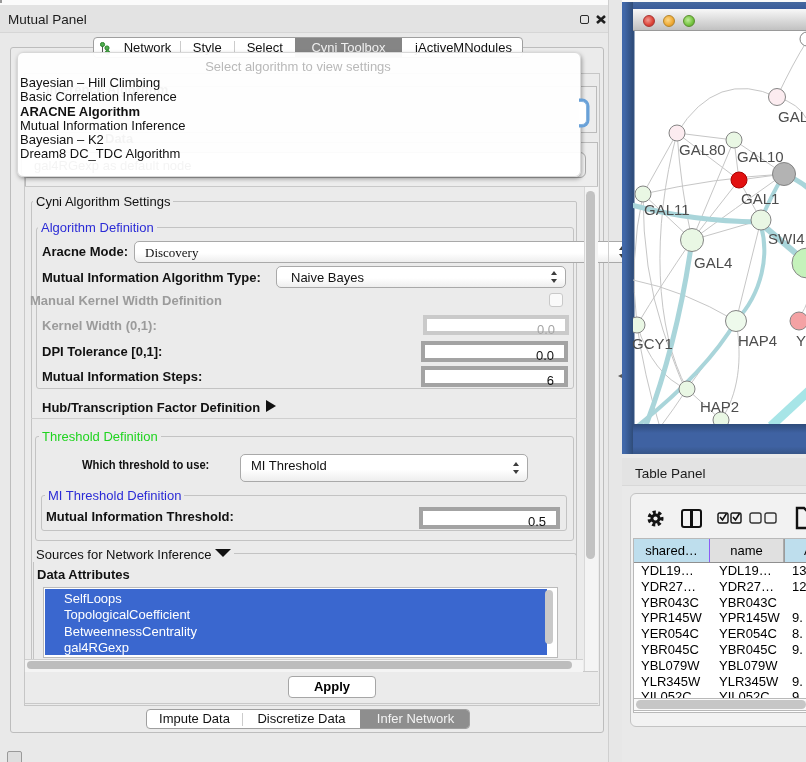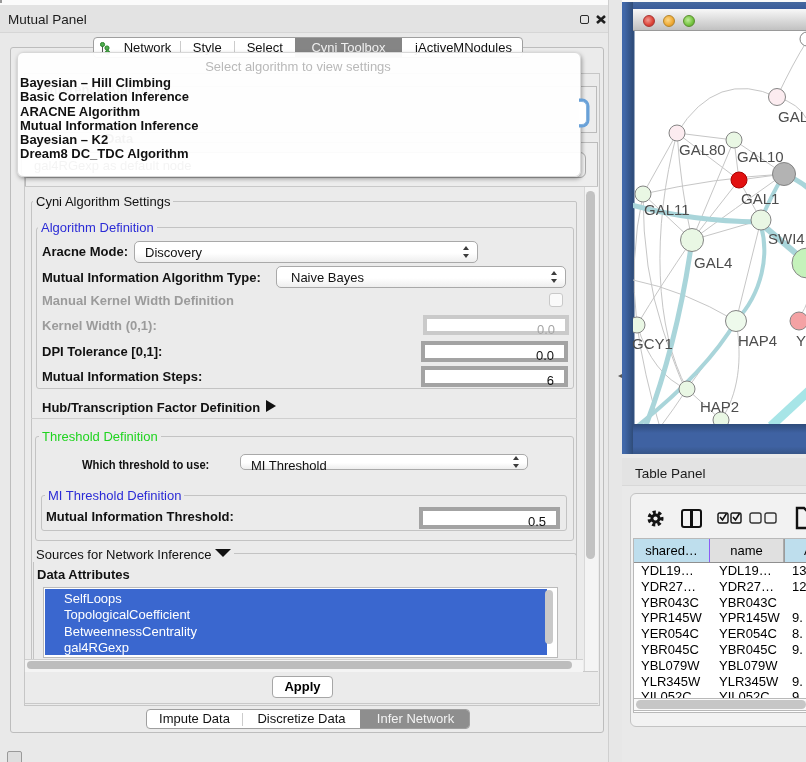--- a/index.html
+++ b/index.html
@@ -61,32 +61,32 @@
 
 <div class="abs" style="left:24px;top:186px;width:574px;height:486px;border:1px solid #c9c9c9;background:#ebebeb;box-sizing:border-box;"></div>
 
 <div class="groupbox" style="left:31px;top:201px;width:546px;height:471px;border-radius:2px;"></div>
 <div class="abs" style="left:33px;top:194px;background:#ebebeb;padding:0 3px;font-size:13px;color:#111;">Cyni Algorithm Settings</div>
 
 <div class="groupbox" style="left:36px;top:227px;width:538px;height:162px;"></div>
 <div class="abs" style="left:38px;top:220px;background:#ebebeb;padding:0 3px;font-size:13px;color:#2b2bd6;">Algorithm Definition</div>
 
 <div class="lbl abs" style="left:42px;top:244px;">Aracne Mode:</div>
-<div class="combo" style="left:134px;top:241px;width:344px;height:22px;">
+<div class="combo" style="left:134px;top:241px;width:500px;height:22px;font-family:Liberation Serif, serif;">
       <span class="ct">Discovery</span>
       <span class="updn"></span>
     </div>
 
 <div class="lbl abs" style="left:42px;top:270px;">Mutual Information Algorithm Type:</div>
 <div class="combo" style="left:276px;top:266px;width:290px;height:22px;">
       <span class="ct" style="left:14px;">Naive Bayes</span>
       <span class="updn"></span>
     </div>
 
-<div class="lblgray abs" style="left:42px;top:293px;">Manual Kernel Width Definition</div>
+<div class="lblgray abs" style="left:30px;top:293px;">Manual Kernel Width Definition</div>
 <div class="abs" style="left:549px;top:293px;width:14px;height:14px;background:#fafafa;border:1px solid #c9c9c9;border-radius:3px;box-sizing:border-box;"></div>
 
 <div class="lblgray abs" style="left:42px;top:318px;">Kernel Width (0,1):</div>
 <div class="tfield" style="left:423px;top:315px;width:146px;height:20px;border-color:#cacaca;">
       <span style="color:#a5a5a5;">0.0</span>
     </div>
 
 <div class="lbl abs" style="left:42px;top:344px;">DPI Tolerance [0,1]:</div>
 <div class="tfield" style="left:421px;top:341px;width:147px;height:21px;">
       <span>0.0</span>
@@ -99,21 +99,21 @@
 
 <div class="lbl abs" style="left:42px;top:400px;">Hub/Transcription Factor Definition</div>
 <div class="abs" style="left:266px;top:400px;width:0;height:0;border-top:6.5px solid transparent;border-bottom:6.5px solid transparent;border-left:10px solid #111;"></div>
 
 <div class="abs" style="left:31px;top:418px;width:546px;height:1px;background:#cfcfcf;"></div>
 
 <div class="groupbox" style="left:35px;top:436px;width:539px;height:105px;"></div>
 <div class="abs" style="left:39px;top:429px;background:#ebebeb;padding:0 3px;font-size:13px;color:#1fd41f;">Threshold Definition</div>
 
 <div class="lbl abs" style="left:82px;top:457px;transform:scaleX(0.86);transform-origin:left center;">Which threshold to use:</div>
-<div class="combo" style="left:240px;top:454px;width:288px;height:16px;">
+<div class="combo" style="left:240px;top:454px;width:288px;height:28px;">
       <span class="ct">MI Threshold</span>
       <span class="updn"></span>
     </div>
 
 <div class="groupbox" style="left:41px;top:495px;width:526px;height:36px;"></div>
 <div class="abs" style="left:45px;top:488px;background:#ebebeb;padding:0 3px;font-size:13px;color:#2b2bd6;">MI Threshold Definition</div>
 <div class="lbl abs" style="left:46px;top:509px;">Mutual Information Threshold:</div>
 <div class="tfield" style="left:419px;top:507px;width:141px;height:22px;">
       <span>0.5</span>
     </div>
@@ -127,35 +127,35 @@
   <div style="position:absolute;left:20px;top:3px;color:#fff;font-size:13px;line-height:16.3px;">SelfLoops<br>TopologicalCoefficient<br>BetweennessCentrality<br>gal4RGexp</div>
   <div style="position:absolute;right:4px;top:2px;width:8px;height:54px;background:#c9c9c9;border-radius:4px;"></div>
 </div>
 
 <div class="abs" style="left:25px;top:659px;width:558px;height:12px;background:#f4f4f4;border-top:1px solid #d0d0d0;"></div>
 <div class="abs" style="left:27px;top:661px;width:545px;height:8px;background:#bdbdbd;border-radius:4px;"></div>
 
 <div class="abs" style="left:584px;top:187px;width:13px;height:484px;background:#f4f4f4;border-left:1px solid #d8d8d8;"></div>
 <div class="abs" style="left:586px;top:191px;width:9px;height:368px;background:#c2c2c2;border-radius:5px;"></div>
 
-<div class="abs" style="left:272px;top:676px;width:61px;height:22px;background:#fff;border:1px solid #a6a6a6;border-radius:4px;box-sizing:border-box;text-align:center;font-size:13px;font-weight:bold;line-height:20px;">Apply</div>
+<div class="abs" style="left:288px;top:676px;width:88px;height:22px;background:#fff;border:1px solid #a6a6a6;border-radius:4px;box-sizing:border-box;text-align:center;font-size:13px;font-weight:bold;line-height:20px;">Apply</div>
 
 <div class="abs" style="left:24px;top:703px;width:574px;height:1px;background:#c9c9c9;"></div>
 <div class="abs" id="bottabs" style="left:146px;top:709px;width:324px;height:20px;background:#fff;border:1px solid #9f9f9f;border-radius:4px;white-space:nowrap;overflow:hidden;box-sizing:border-box;display:flex;">
 <span class="seg" style="width:95px;line-height:18px;font-size:13px;">Impute Data</span>
       <span class="vsep"></span>
       <span class="seg" style="width:117px;line-height:18px;font-size:13px;">Discretize Data</span>
       <span class="seg" style="width:111px;line-height:18px;font-size:13px;background:#8e8e8e;color:#f3f3f3;">Infer Network</span>
 </div>
 
 <div class="abs" style="left:7px;top:751px;width:13px;height:11px;background:#dedede;border:1px solid #9a9a9a;border-radius:2px;"></div>
 
 <div class="abs" style="left:17px;top:52px;width:562px;height:123px;background:rgba(255,255,255,0.95);border:1px solid #d8d8d8;border-radius:6px;box-shadow:1px 2px 4px rgba(0,0,0,0.35);"></div>
 <div class="abs" style="left:17px;top:59px;width:562px;text-align:center;font-size:13px;color:#b9b9b9;">Select algorithm to view settings</div>
-<div class="abs" style="left:20px;top:76px;font-size:13px;color:#111;line-height:14.3px;font-weight:bold;">Bayesian – Hill Climbing<br>Basic Correlation Inference<br><b>ARACNE Algorithm</b><br>Mutual Information Inference<br>Bayesian – K2<br>Dream8 DC_TDC Algorithm</div>
+<div class="abs" style="left:20px;top:76px;font-size:13px;color:#111;line-height:14.3px;">Bayesian – Hill Climbing<br>Basic Correlation Inference<br><b>ARACNE Algorithm</b><br>Mutual Information Inference<br>Bayesian – K2<br>Dream8 DC_TDC Algorithm</div>
 
 <div class="abs" style="left:579px;top:96px;width:18px;height:34px;overflow:hidden;">
       <div style="position:absolute;left:-99px;top:5px;width:107px;height:24px;background:#fff;border:1px solid #88b4de;border-radius:5px;box-shadow:0 0 0 2.5px #69a1d8;box-sizing:border-box;"></div>
     </div>
 
 <div class="abs" style="left:608px;top:0px;width:1px;height:762px;background:#cfcfcf;"></div>
 <div class="abs" style="left:618px;top:374px;width:0;height:0;border-top:2.5px solid transparent;border-bottom:2.5px solid transparent;border-right:4px solid #555;"></div>
 
 <div class="abs" style="left:622px;top:2px;width:184px;height:452px;background:#3f62a2;"></div>
     <div class="abs" style="left:622px;top:2px;width:11px;height:452px;background:linear-gradient(90deg,#4168a9 20%,#2f4c79);"></div>

